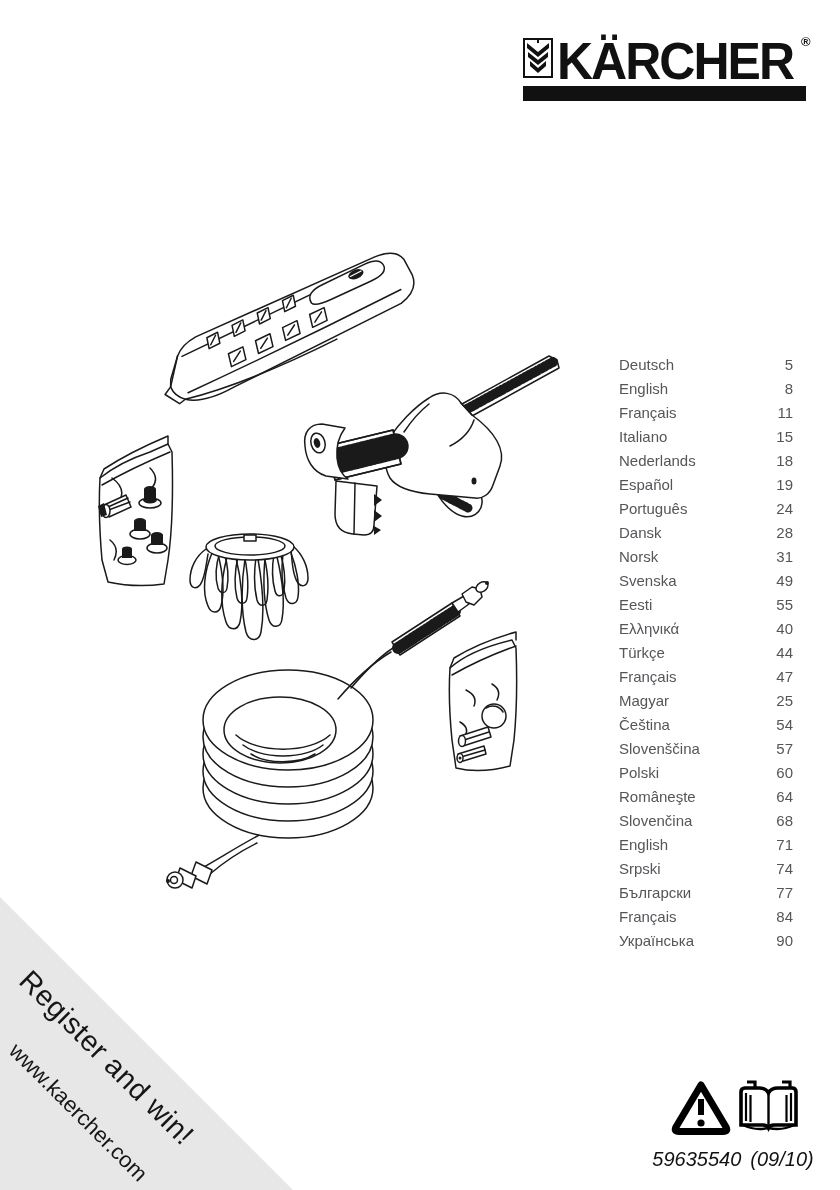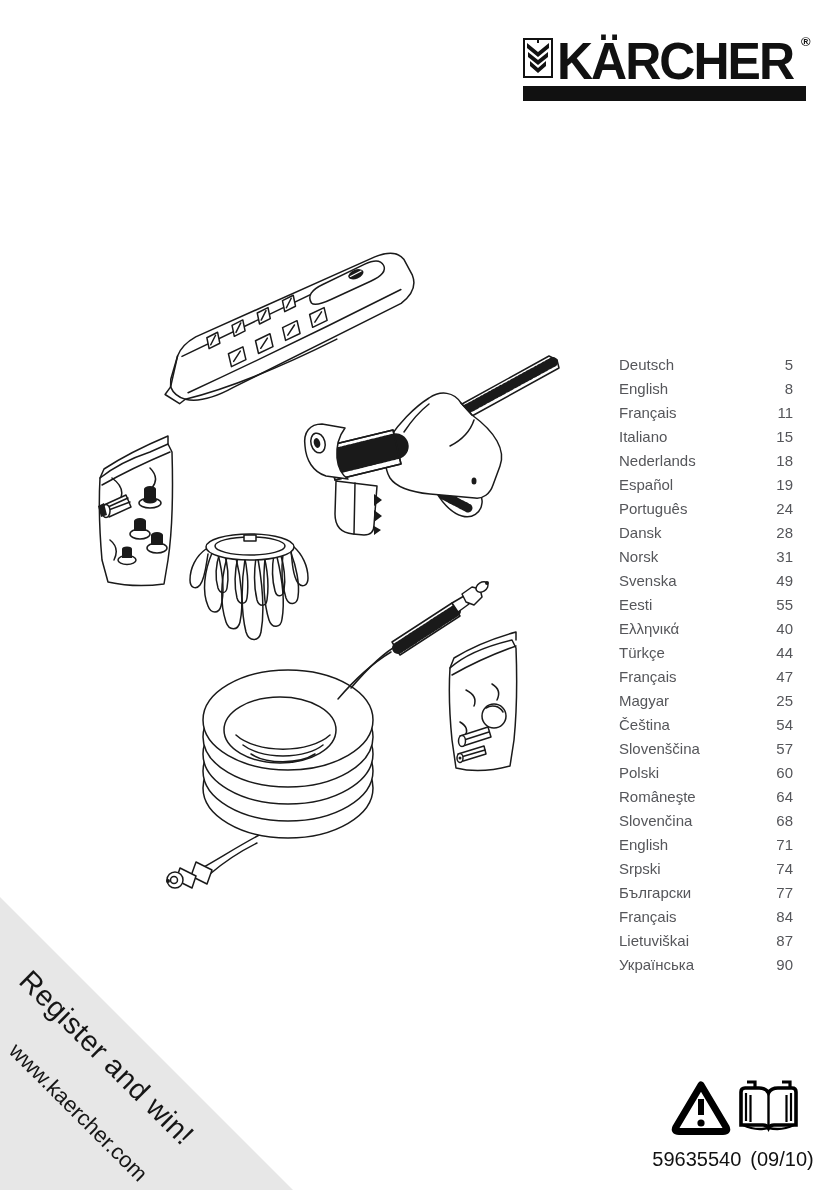--- a/index.html
+++ b/index.html
@@ -20,21 +20,21 @@
   
   .corner-svg{position:absolute;left:0;top:890px;}
   .banner-line1{position:absolute;left:36px;top:964px;font-size:29px;color:#161616;
                 transform:rotate(45deg);transform-origin:0 0;white-space:nowrap;letter-spacing:.5px;}
   .banner-line2{position:absolute;left:22px;top:1038px;font-size:22px;color:#161616;
                 transform:rotate(45deg);transform-origin:0 0;white-space:nowrap;}
   
   .warn-icon{position:absolute;left:671px;top:1079px;}
   .book-icon{position:absolute;left:735px;top:1076px;}
   .partline{position:absolute;left:640px;top:1148px;width:186px;text-align:center;
-            font-size:20px;color:#111;white-space:nowrap;}
+            font-size:20px;color:#111;white-space:nowrap;font-style:italic;}
   .partline .gap{display:inline-block;width:9px;}
   
   .illu{position:absolute;left:0;top:0;}
 </style>
 </head>
 <body>
 
 <div class="page">
 
   <svg class="corner-svg" width="300" height="300">
@@ -307,24 +307,20 @@
         <span class="toc-lang">Srpski</span>
         <span class="toc-page">74</span>
       </div>
     <div class="toc-row">
         <span class="toc-lang">Български</span>
         <span class="toc-page">77</span>
       </div>
     <div class="toc-row">
         <span class="toc-lang">Français</span>
         <span class="toc-page">84</span>
-      </div>
-    <div class="toc-row">
-        <span class="toc-lang">Lietuviškai</span>
-        <span class="toc-page">87</span>
       </div>
     <div class="toc-row">
         <span class="toc-lang">Українська</span>
         <span class="toc-page">90</span>
       </div>
   </div>
 
   <svg class="warn-icon" width="60" height="57" viewBox="0 0 60 57">
     <path d="M30,6 L55,48 Q57.5,52.5 52,52.5 L8,52.5 Q2.5,52.5 5,48 Z" fill="none" stroke="#000" stroke-width="7" stroke-linejoin="round"></path>
     <line x1="30" y1="20" x2="30" y2="36" stroke="#000" stroke-width="6"></line>

